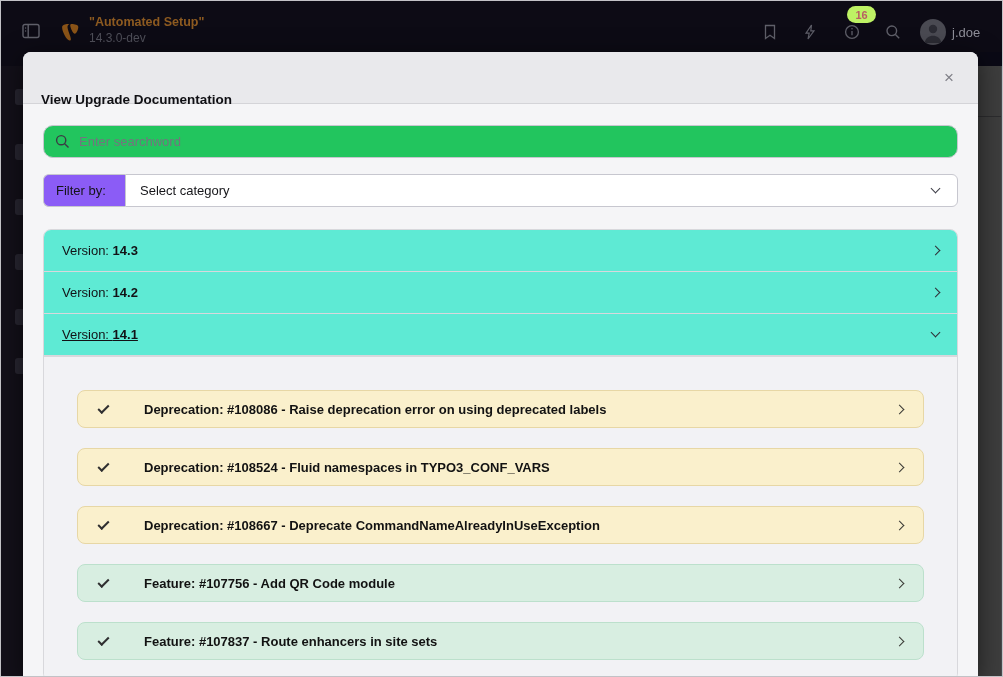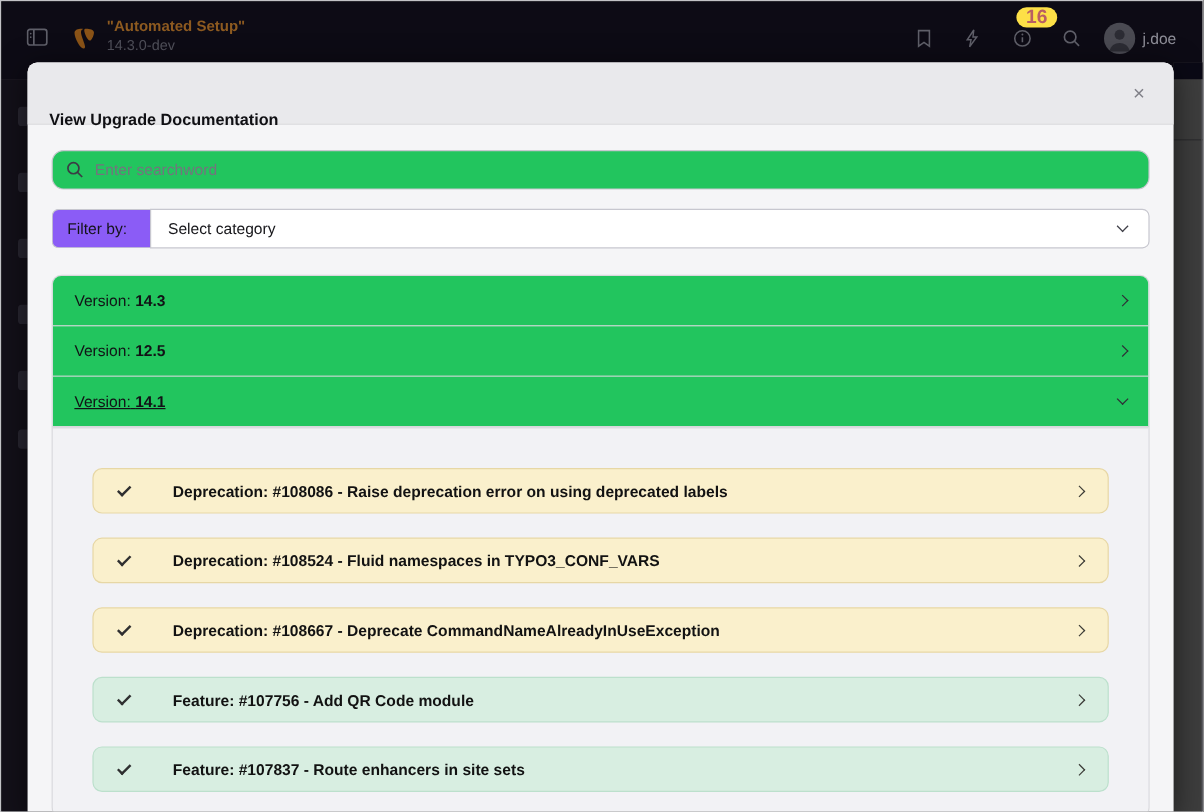--- a/index.html
+++ b/index.html
@@ -10,21 +10,21 @@
 
   
   .topbar { position:absolute; left:0; top:0; width:100%; height:65px; background:#0d0b15; }
   .tb-toggle { position:absolute; left:21px; top:22px; width:18px; height:16px; color:#5f5f69; cursor:pointer; }
   .tb-logo { position:absolute; left:56px; top:18px; width:24px; height:26px; }
   .tb-title { position:absolute; left:88px; top:14px; line-height:1.25; }
   .tb-title .site { color:#8d5a20; font-size:12.5px; font-weight:700; }
   .tb-title .ver { color:#50505a; font-size:12px; }
   .tb-icon { position:absolute; top:23px; width:16px; height:16px; color:#5f5f69; cursor:pointer; }
   .tb-badge { position:absolute; left:846px; top:5px; min-width:29px; height:17px; border-radius:9px;
-              background:#fde047; color:#b95f63; font-size:16px; font-weight:700;
+              background:#bef264; color:#b95f63; font-size:11px; font-weight:700;
               display:flex; align-items:center; justify-content:center; padding:0 8px; }
   .tb-avatar { position:absolute; left:919px; top:18px; width:26px; height:26px; border-radius:50%;
                background:#4a4a52; overflow:hidden; display:flex; align-items:center; justify-content:center; cursor:pointer; }
   .tb-user { position:absolute; left:951px; top:24px; color:#8f8f99; font-size:13px; cursor:pointer; }
 
   
   .side-sliver { position:absolute; left:0; top:65px; width:22px; height:612px; background:#131019; }
   .side-sliver .mod-ico { position:absolute; left:14px; width:16px; height:16px; border-radius:3px;
                           background:#3b3945; opacity:.55; }
   .right-strip { position:absolute; left:977px; top:51px; width:26px; height:626px; background:#3d3d3d; }
@@ -52,21 +52,21 @@
   .filter-row { display:flex; margin-top:16px; height:33px; }
   .filter-label { width:82px; background:#8b5cf6; border:1px solid #c7c7cf; border-right:none;
                   border-radius:6px 0 0 6px; display:flex; align-items:center; padding:0 12px;
                   font-size:13px; color:#141418; }
   .filter-select { flex:1; position:relative; background:#ffffff; border:1px solid #c7c7cf;
                    border-radius:0 6px 6px 0; display:flex; align-items:center; padding:0 14px;
                    font-size:13px; color:#16161a; cursor:pointer; }
   .filter-select .chev { position:absolute; right:18px; color:#3f3f48; }
 
   .accordion { margin-top:22px; border:1px solid #d8d8dc; border-radius:8px; overflow:hidden; }
-  .acc-header { height:42px; background:#22c55e; display:flex; align-items:center;
+  .acc-header { height:42px; background:#5eead4; display:flex; align-items:center;
                 padding:0 18px; border-bottom:1px solid #d8d8dc; cursor:pointer; }
   .acc-header:last-of-type { border-bottom:none; }
   .acc-label { font-size:13px; color:#121216; }
   .acc-label b { font-weight:700; }
   .acc-label.focused { text-decoration:underline; }
   .acc-header .chev { margin-left:auto; color:#2e2e36; }
   .acc-panel { background:#f2f2f5; border-top:1px solid #d8d8dc; padding:33px 33px 20px 33px;
                display:flex; flex-direction:column; gap:20px; height:324px; overflow:hidden; }
 
   .doc-item { height:40px; border-radius:8px; display:flex; align-items:center;
@@ -182,21 +182,21 @@
           <span class="chev down"></span>
         </div>
       </div>
 
       <div class="accordion">
         <div class="acc-header">
           <span class="acc-label"><span>Version:</span>&nbsp;<b>14.3</b></span>
           <span class="chev right"></span>
         </div>
         <div class="acc-header">
-          <span class="acc-label"><span>Version:</span>&nbsp;<b>12.5</b></span>
+          <span class="acc-label"><span>Version:</span>&nbsp;<b>14.2</b></span>
           <span class="chev right"></span>
         </div>
         <div class="acc-header">
           <span class="acc-label focused"><span>Version:</span>&nbsp;<b>14.1</b></span>
           <span class="chev down"></span>
         </div>
 
         <div class="acc-panel">
           <div class="doc-item deprecation">
             <span class="check"></span>

